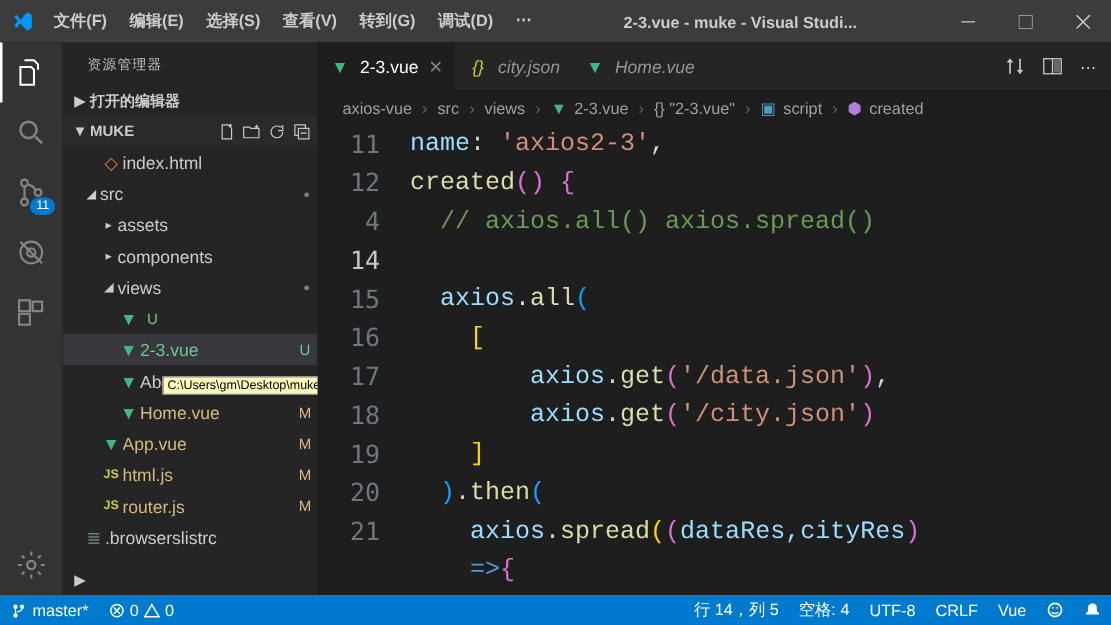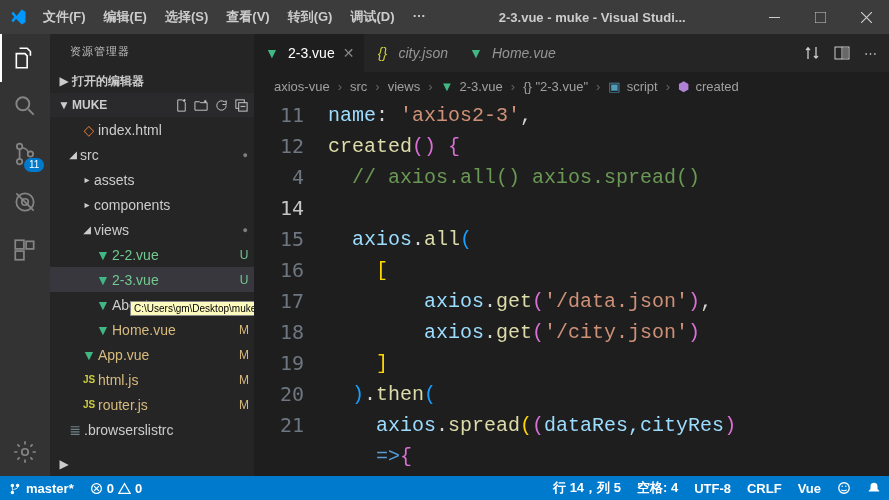--- a/index.html
+++ b/index.html
@@ -72,21 +72,21 @@
 .tk-paren { color: #da70d6; }
 .tk-paren2 { color: #179fff; }
 .tk-paren3 { color: #ffd700; }
 .tk-arrow { color: #569cd6; }
 .tk-param { color: #9cdcfe; }
 .minimap { position: absolute; right: 0; top: 0; width: 56px; height: 100%; background: #1e1e1e; opacity: 0.7; }
 
 .statusbar { height: 24px; background: #007acc; color: #fff; display: flex; align-items: center; font-size: 13px; }
 .status-left { display: flex; align-items: center; height: 100%; }
 .status-right { margin-left: auto; display: flex; height: 100%; }
-.status-item { padding: 0 8px; display: flex; align-items: center; gap: 4px; cursor: pointer; height: 100%; font-weight: bold; }
+.status-item { padding: 0 8px; display: flex; align-items: center; gap: 4px; cursor: pointer; height: 100%; }
 
 .tooltip { position: absolute; background: #fdfabe; color: #000; font-size: 10px; padding: 1px 3px; border: 1px solid #888; font-family: sans-serif; z-index: 10; white-space: nowrap; }
 
 svg { display: block; }
 </style>
 </head>
 <body>
 
 <div class="titlebar">
   <div class="logo">
@@ -224,21 +224,20 @@
         <span class="twisty">▸</span>
         <span class="label">components</span>
       </div>
       <div class="tree-row indent-2 folder">
         <span class="twisty">◢</span>
         <span class="label">views</span>
         <span class="dot">●</span>
       </div>
       <div class="tree-row indent-3 file-green">
         <span class="file-icon" style="color:#41b883;">▼</span>
-        <span class="label">2-2.vue</span>
         <span class="git-status status-U">U</span>
       </div>
       <div class="tree-row indent-3 selected file-green">
         <span class="file-icon" style="color:#41b883;">▼</span>
         <span class="label">2-3.vue</span>
         <span class="git-status status-U">U</span>
       </div>
       <div class="tree-row indent-3">
         <span class="file-icon" style="color:#41b883;">▼</span>
         <span class="label">About.vue</span>

